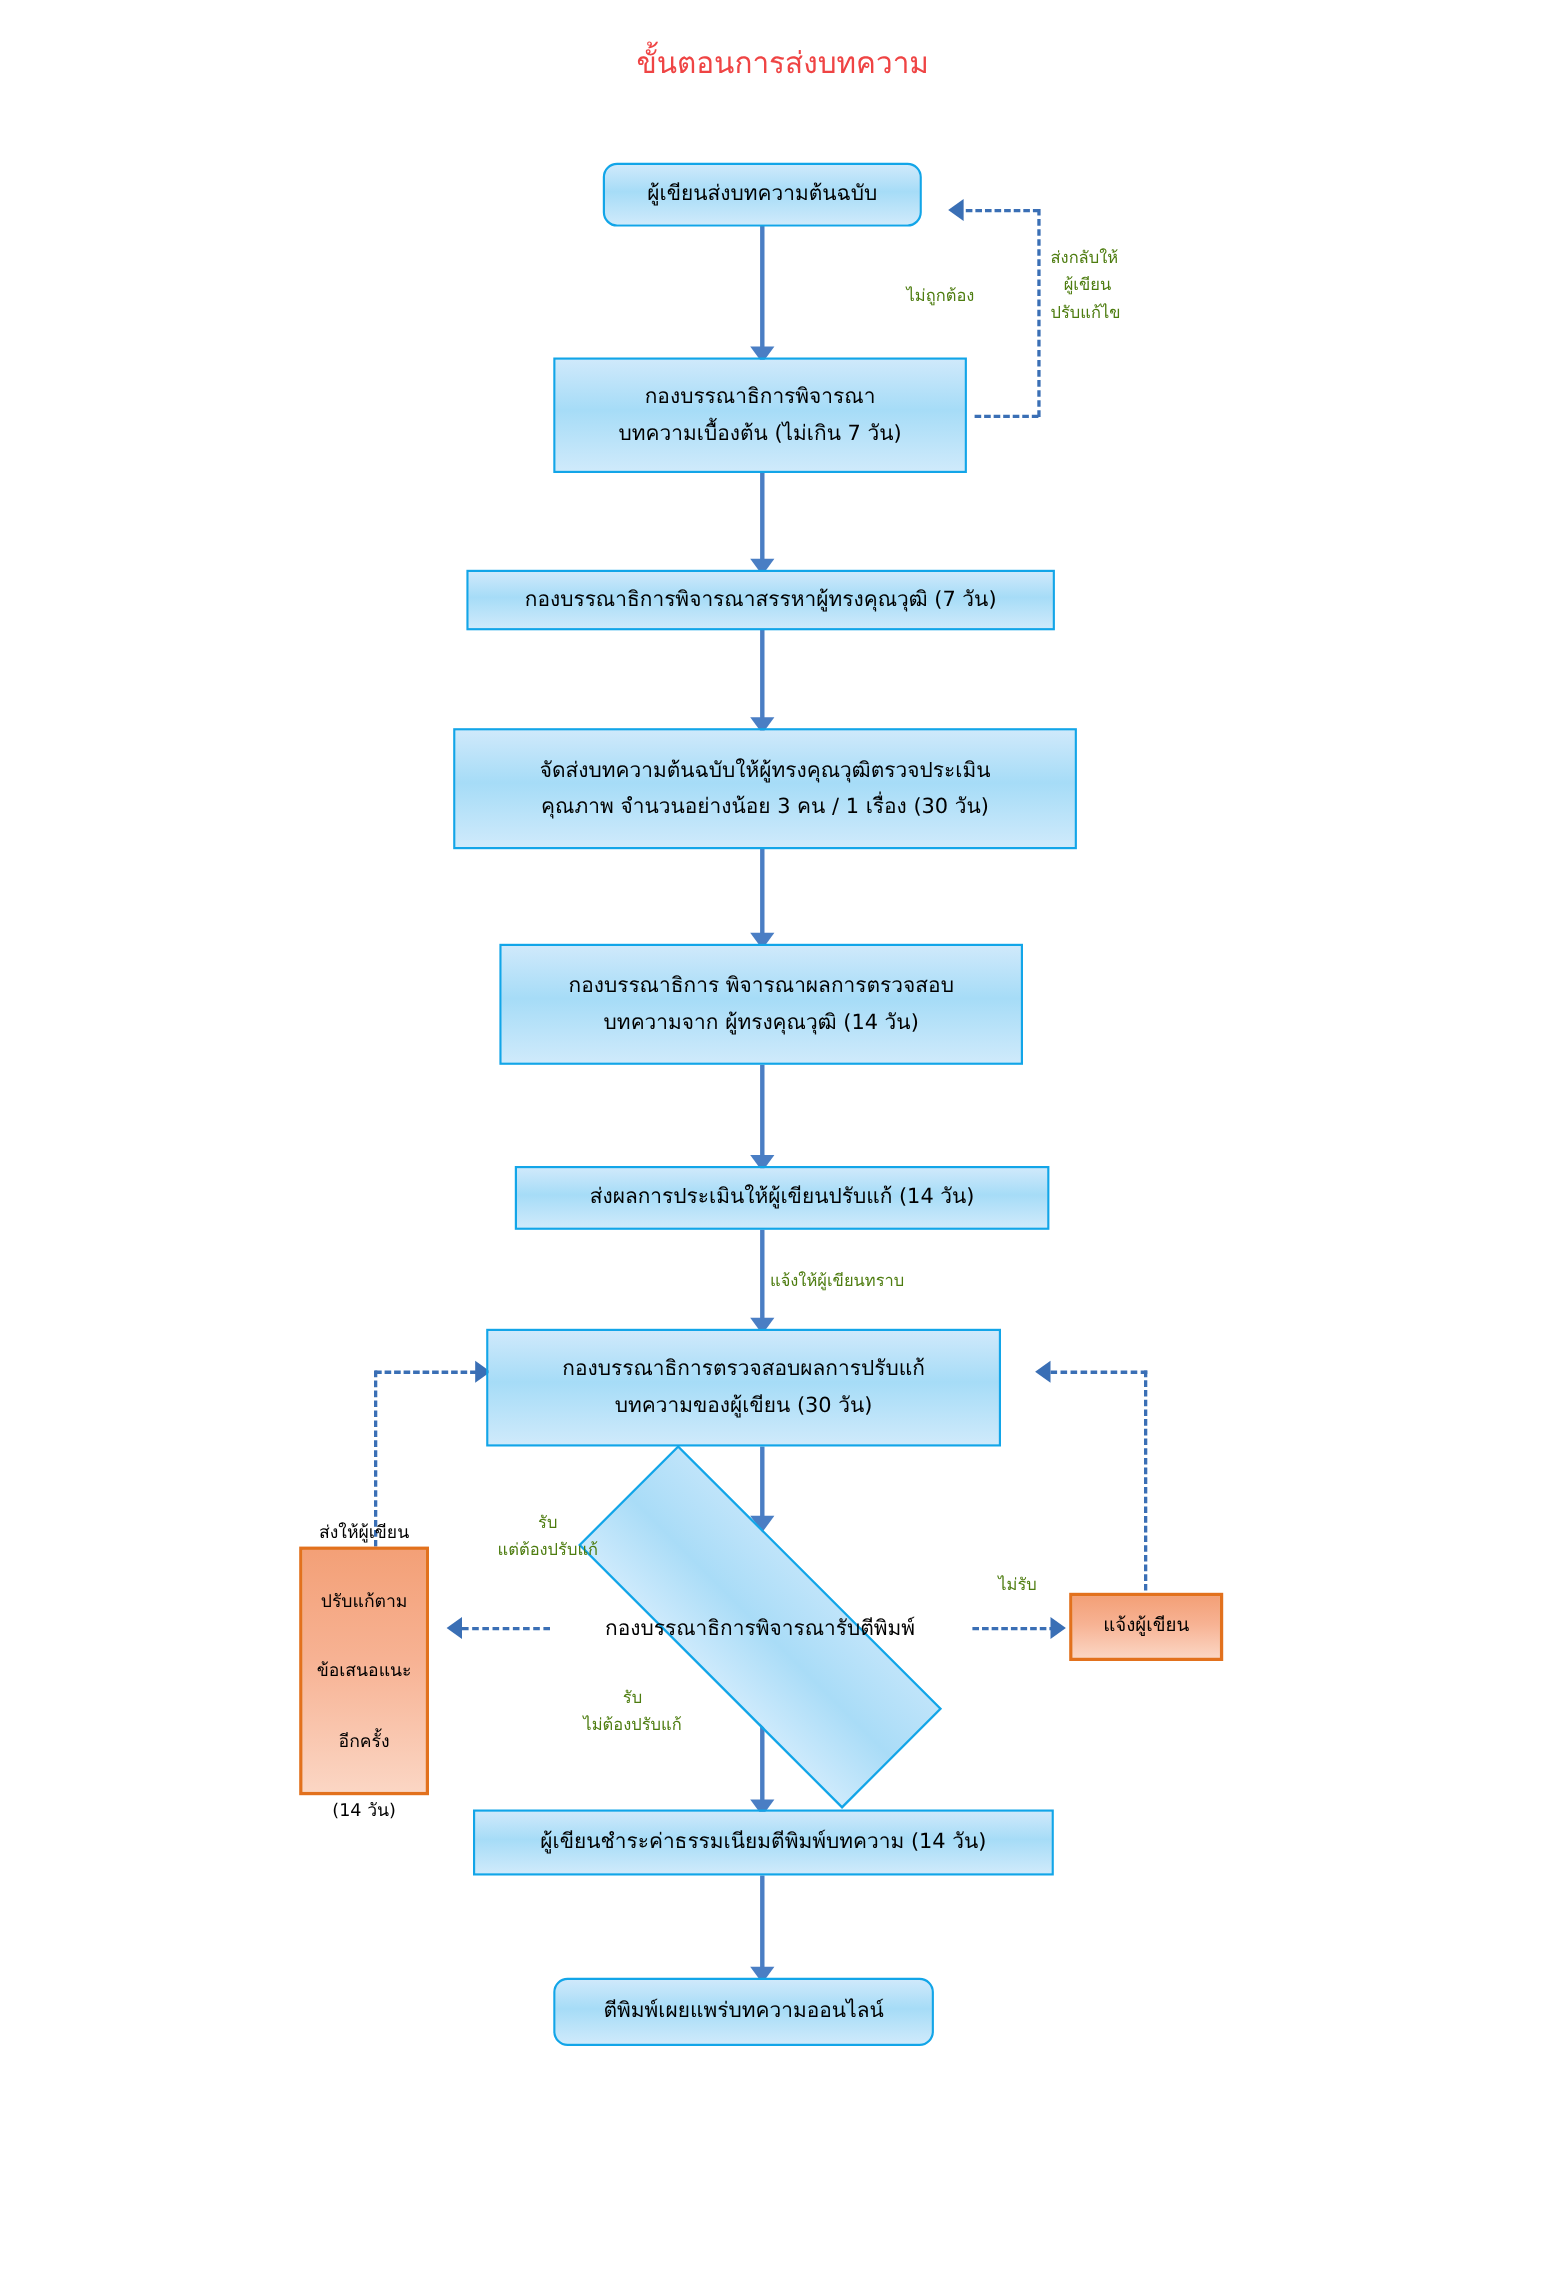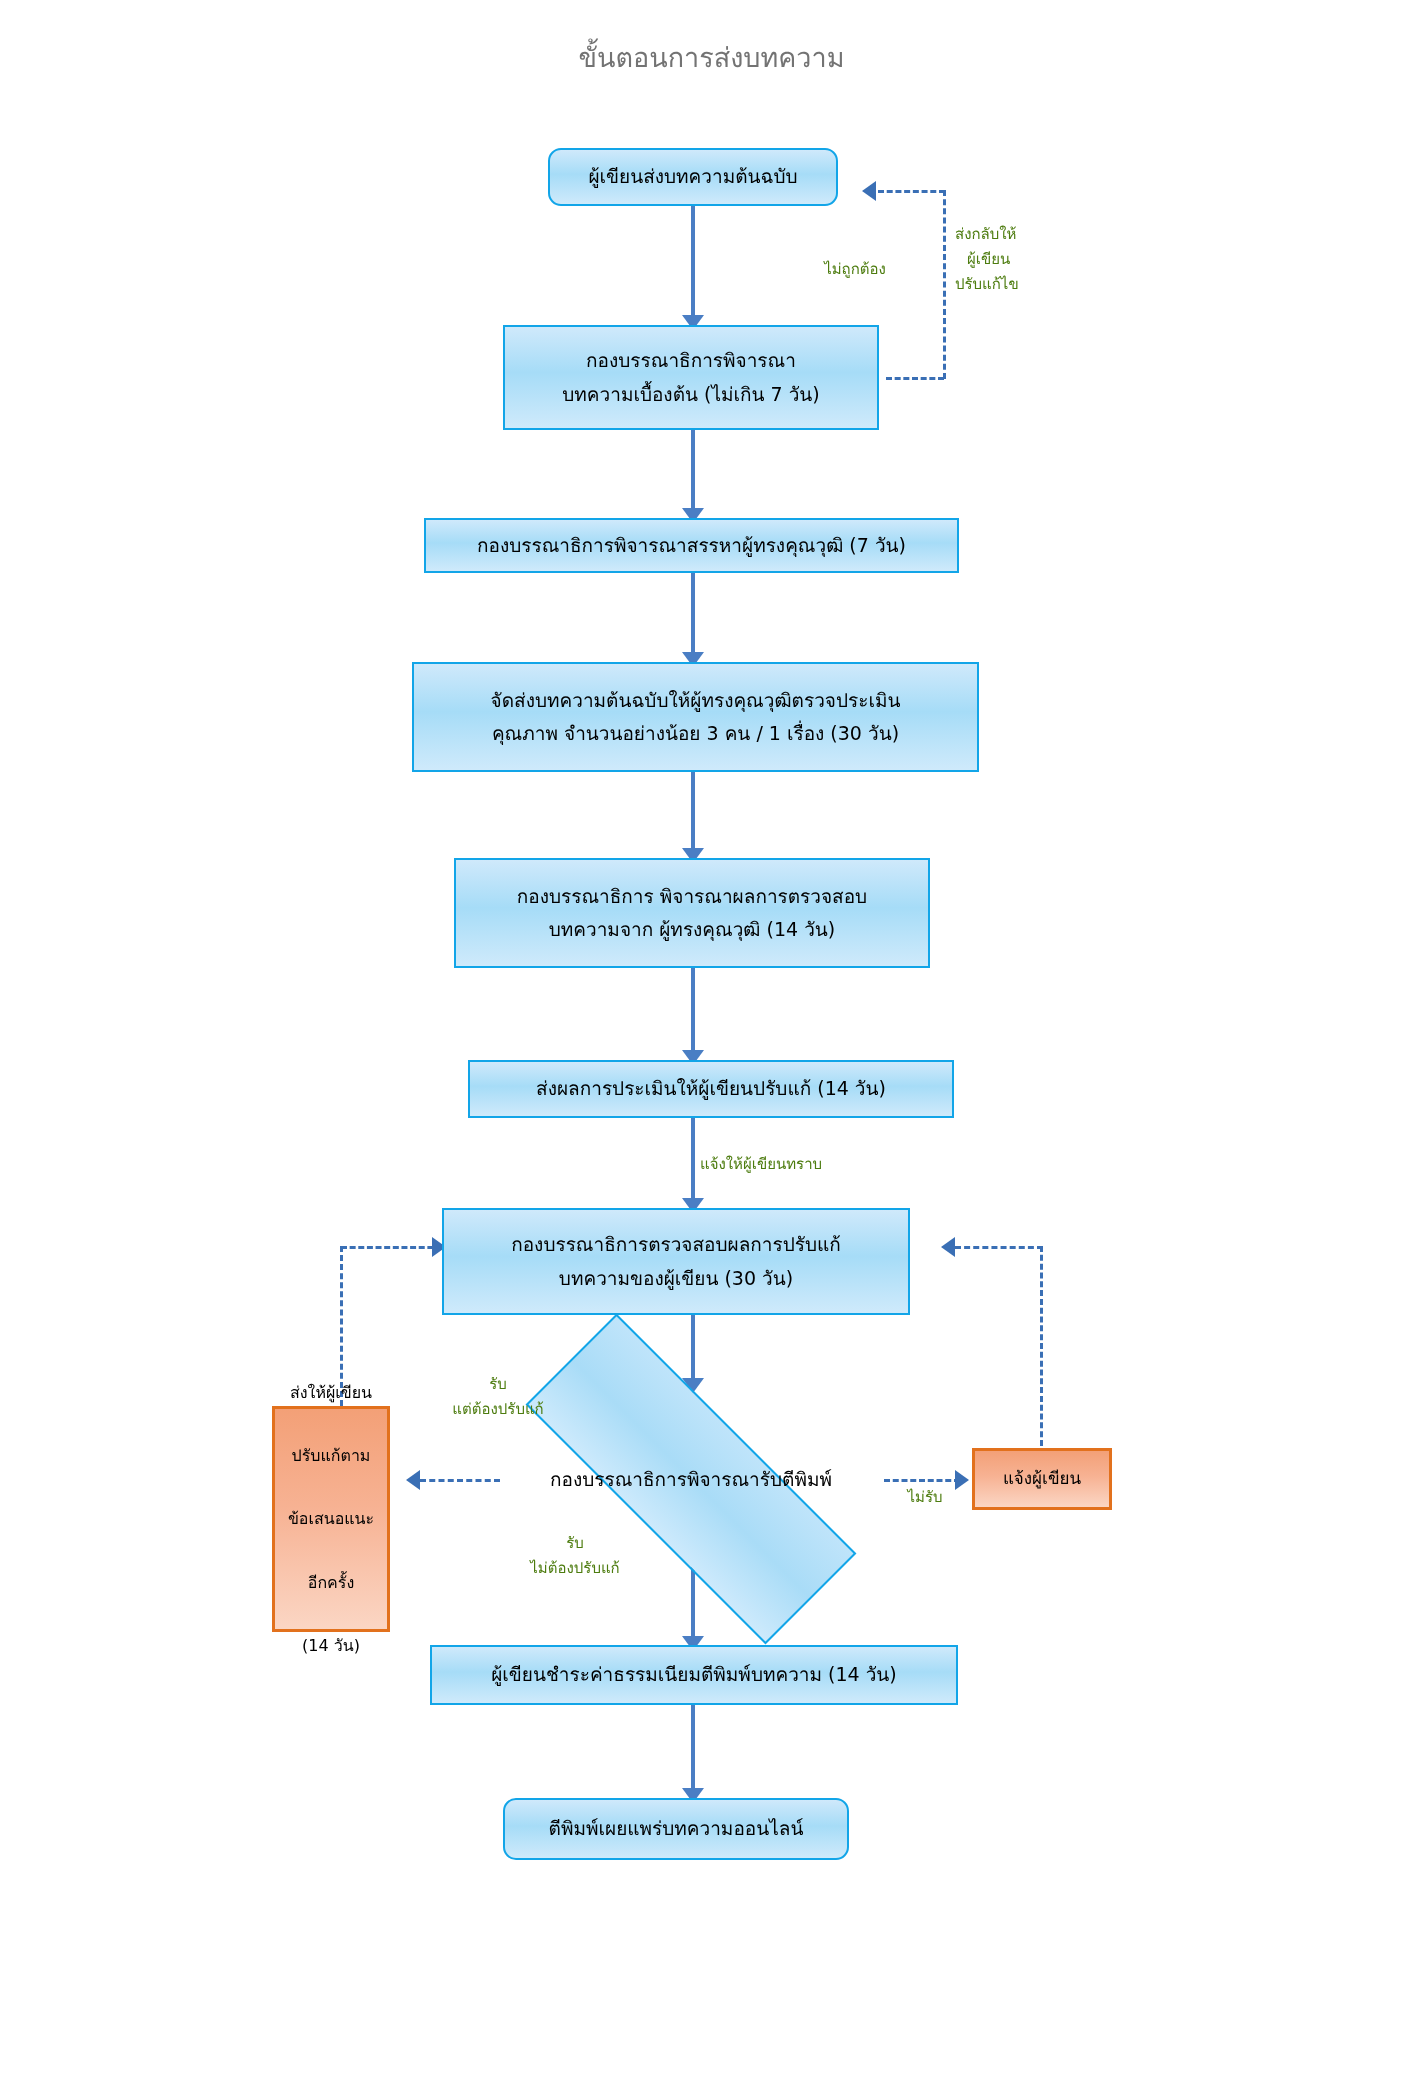--- a/index.html
+++ b/index.html
@@ -19,21 +19,21 @@
   }
 
   
   .title{
     position:absolute;
     left:0; right:0;
     top:40px;
     text-align:center;
     font-size:27px;
     line-height:1.3;
-    color:#737373;
+    color:#ef4444;
     white-space:nowrap;
   }
 
   
   .node{
     position:absolute;
     box-sizing:border-box;
     display:flex;
     flex-direction:column;
     align-items:center;
@@ -270,17 +270,17 @@
   <div class="elabel" style="left:408px; top:1372px; width:180px;">
     <span class="ln">รับ</span>
     <span class="ln">แต่ต้องปรับแก้</span>
   </div>
 
   <div class="elabel" style="left:490px; top:1531px; width:170px;">
     <span class="ln">รับ</span>
     <span class="ln">ไม่ต้องปรับแก้</span>
   </div>
 
-  <div class="elabel" style="left:880px; top:1485px; width:90px;">
+  <div class="elabel" style="left:880px; top:1428px; width:90px;">
     <span class="ln">ไม่รับ</span>
   </div>
 
 </div>
 
 </body></html>

